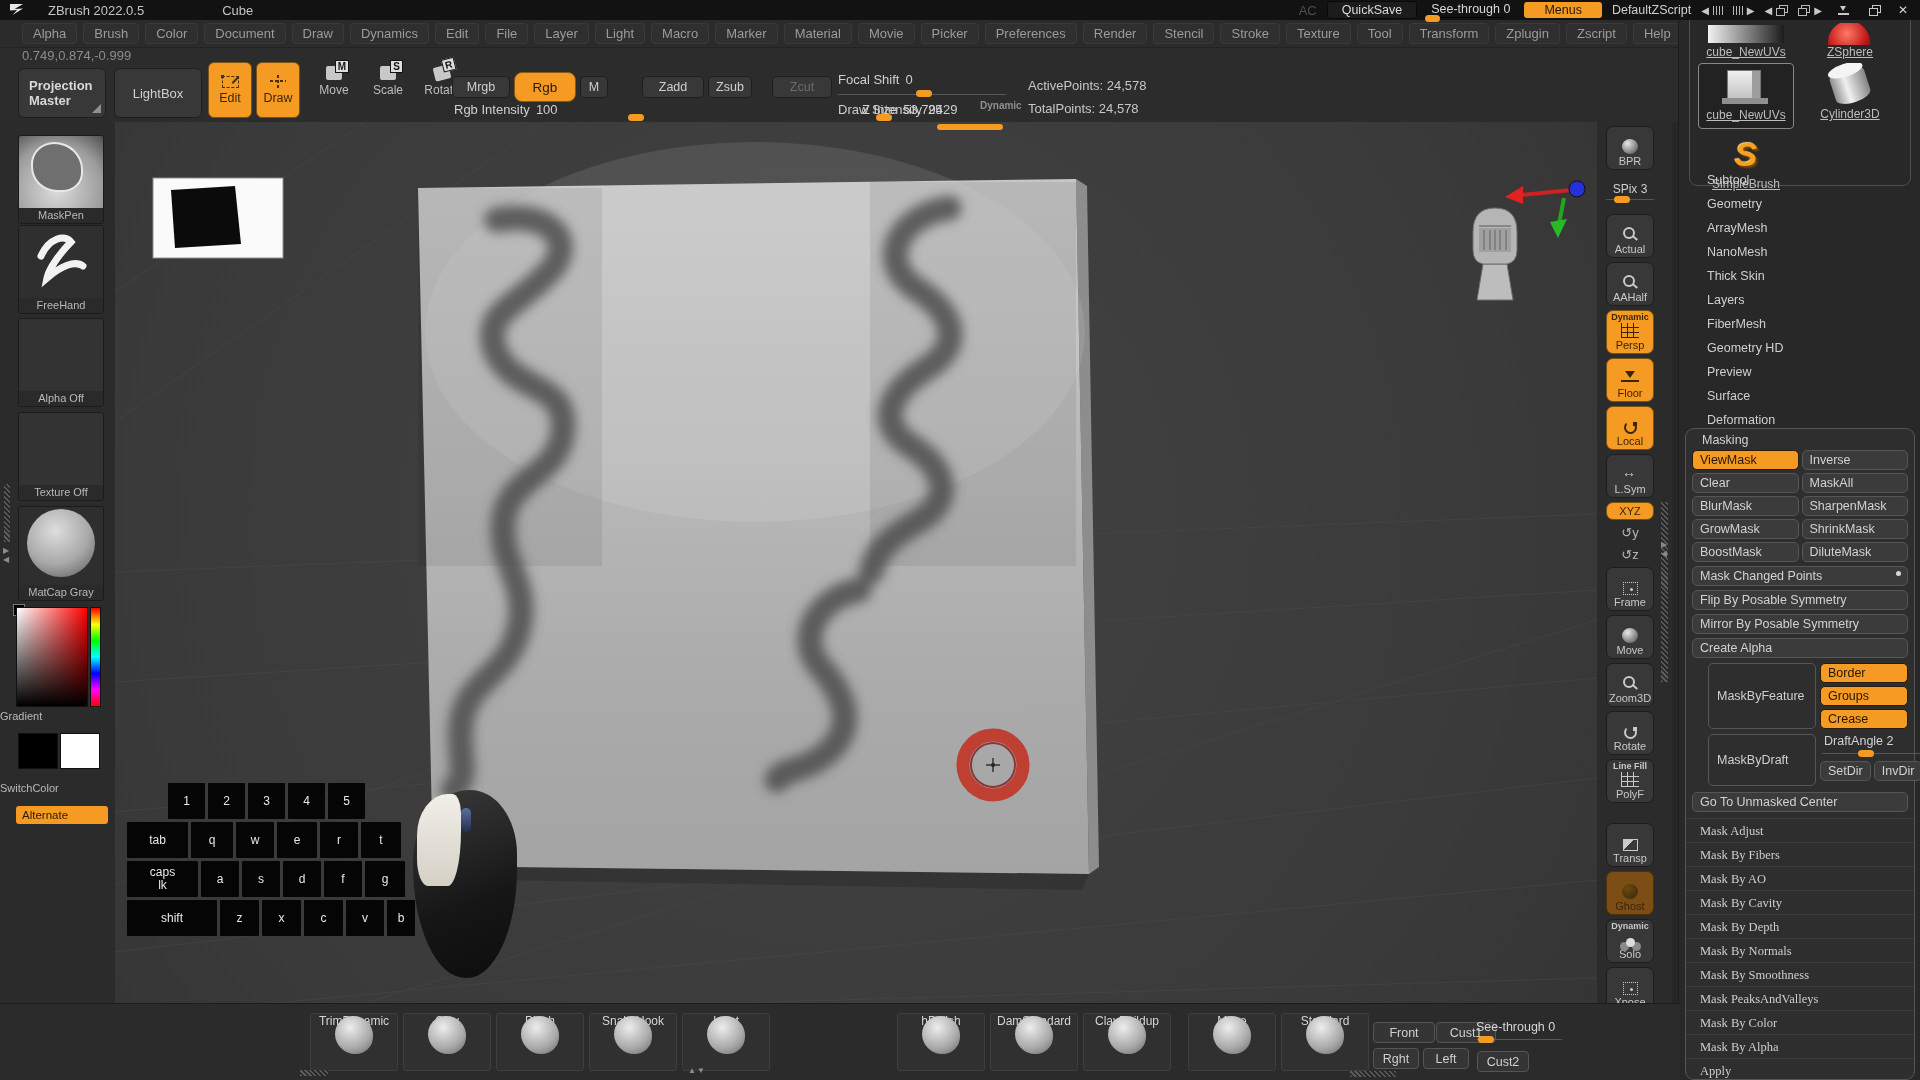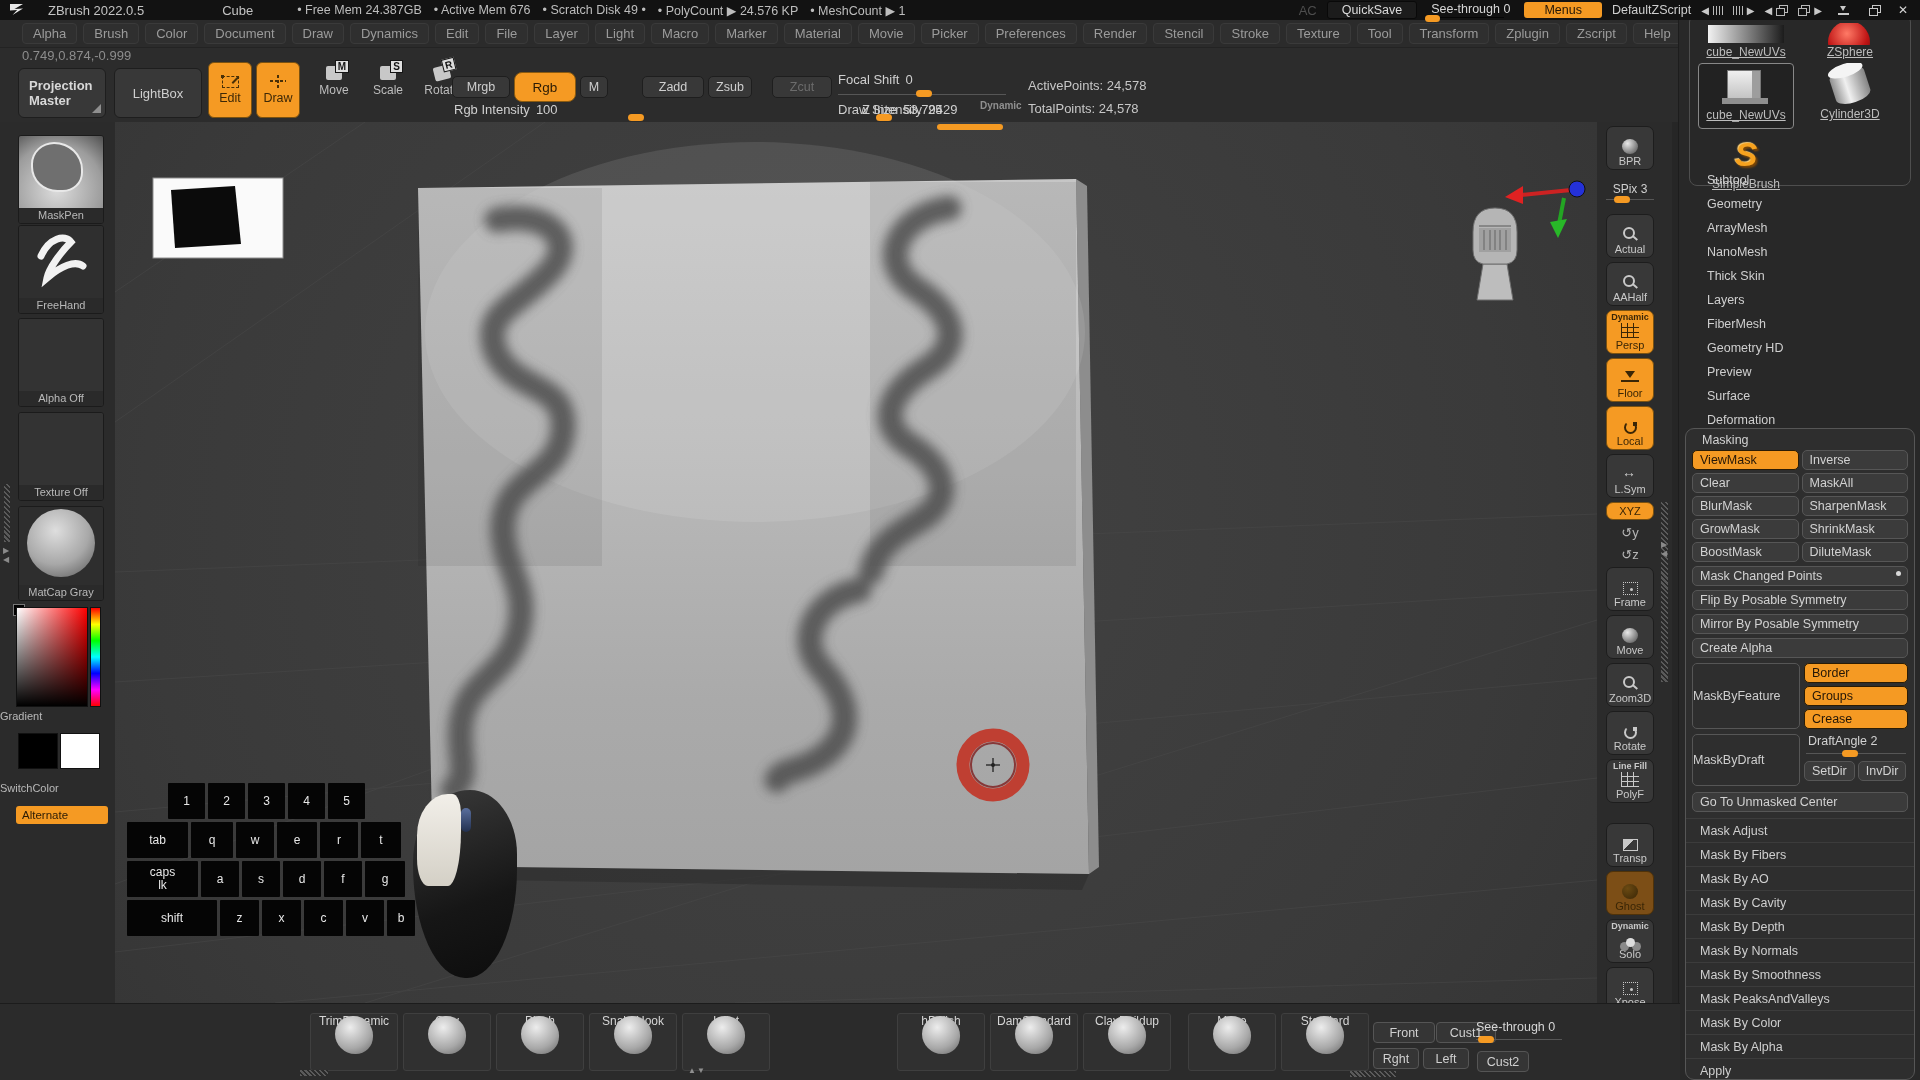--- a/index.html
+++ b/index.html
@@ -138,30 +138,30 @@
   .nav{position:absolute;left:10px;top:148px;width:222px;}
   .nav > div{font-size:12.5px;color:#cfcfcf;padding-left:18px;height:24px;line-height:24px;}
   .mask-section{position:absolute;left:6px;top:408px;width:230px;height:652px;border:1px solid #565656;border-radius:9px;background:#2e2e2e;}
   .mask-head{font-size:12.5px;color:#d2d2d2;padding:4px 0 3px 16px;}
   .zb{background:#3b3b3b;border:1px solid #565656;border-radius:5px;color:#d2d2d2;font-size:12.5px;height:20px;display:flex;align-items:center;padding:0 7px;position:relative;white-space:nowrap;overflow:hidden;}
   .zb.on{background:var(--accent);color:#231607;border-color:#2a1c05;}
   .zb.dot::after{content:"";position:absolute;right:6px;top:4px;width:5px;height:5px;border-radius:50%;background:#d8d8d8;}
   .pairs{display:grid;grid-template-columns:1fr 1fr;gap:3px;padding:0 6px;}
   .wides{display:grid;gap:4px;padding:4px 6px 0 6px;}
   .feature-row{display:flex;padding:5px 6px 0 6px;gap:4px;}
-  .feature-lab{flex:0 0 108px;border:1px solid #565656;border-radius:5px;display:flex;align-items:center;padding-left:0;font-size:12.5px;color:#cfcfcf;}
+  .feature-lab{flex:0 0 108px;border:1px solid #565656;border-radius:5px;display:flex;align-items:center;padding-left:8px;font-size:12.5px;color:#cfcfcf;margin-left:16px;}
   .feature-btns{flex:1;display:grid;gap:3px;}
   .draft-right{flex:1;display:flex;flex-direction:column;gap:3px;}
   .draft-slider{position:relative;height:24px;font-size:12.5px;color:#d2d2d2;padding-left:4px;}
   .draft-slider .sline{left:2px;right:2px;top:19px;}
   .draft-slider .knob{left:38px;top:16px;}
   .draft-btns{display:flex;gap:3px;}
   .gocenter{margin:6px 6px 0 6px;}
   .mask-rows{margin-top:6px;}
-  .mask-rows > div{height:24px;line-height:24px;font-size:12.5px;color:#cfcfcf;padding-left:14px;border-top:1px solid #3c3c3c;}
+  .mask-rows > div{height:24px;line-height:24px;font-size:12.5px;color:#cfcfcf;padding-left:14px;border-top:1px solid #3c3c3c;font-family:Liberation Serif, serif;}
   
   .bottombar{position:absolute;left:0;top:1003px;width:1680px;height:77px;background:#2b2b2b;border-top:1px solid #1c1c1c;}
   .brushes{position:absolute;left:310px;top:9px;display:flex;gap:5px;}
   .brush{width:88px;height:58px;border:1px solid #3f3f3f;background:#303030;border-radius:3px;position:relative;text-align:center;font-size:12px;color:#d5d5d5;}
   .brush::before{content:"";position:absolute;left:24px;top:2px;width:38px;height:38px;border-radius:48% 52% 46% 54%;background:radial-gradient(circle at 40% 30%,#ededed,#a8a8a8 60%,#6d6d6d 95%);}
   .brush:nth-child(6){margin-left:122px;}
   .brush:nth-child(9){margin-left:12px;}
   .bb-cluster{position:absolute;left:1373px;top:16px;width:200px;}
   .bb-btn{position:absolute;height:21px;background:#353535;border:1px solid #555;border-radius:4px;font-size:12.5px;color:#d0d0d0;display:flex;align-items:center;justify-content:center;}
   .bb-see{position:absolute;left:103px;top:0px;font-size:12.5px;color:#d6d6d6;}
@@ -169,27 +169,20 @@
   .bb-see .knob{left:2px;top:16px;}
   .ud-arrows{position:absolute;left:688px;top:62px;font-size:8px;color:#8f8f8f;letter-spacing:1px;}
 </style>
 </head>
 <body>
 
 <div class="titlebar">
   <span class="zlogo"></span>
   <span class="app-title">ZBrush 2022.0.5</span>
   <span class="doc-title">Cube</span>
-  <span class="status-wrap">
-      <div class="status-seg">• Free Mem 24.387GB</div>
-      <div class="status-seg">• Active Mem 676</div>
-      <div class="status-seg">• Scratch Disk 49 •</div>
-      <div class="status-seg">• PolyCount ▶ 24.576 KP</div>
-      <div class="status-seg">• MeshCount ▶ 1</div>
-    </span>
   <span class="tb-right">
     <span class="ac">AC</span>
     <span class="quicksave">QuickSave</span>
     <span class="seethru">
       <span>See-through</span>
       <span>0</span>
       <span class="line"></span>
       <span class="knob" style="position:absolute"></span>
     </span>
     <span class="menus-btn">Menus</span>

